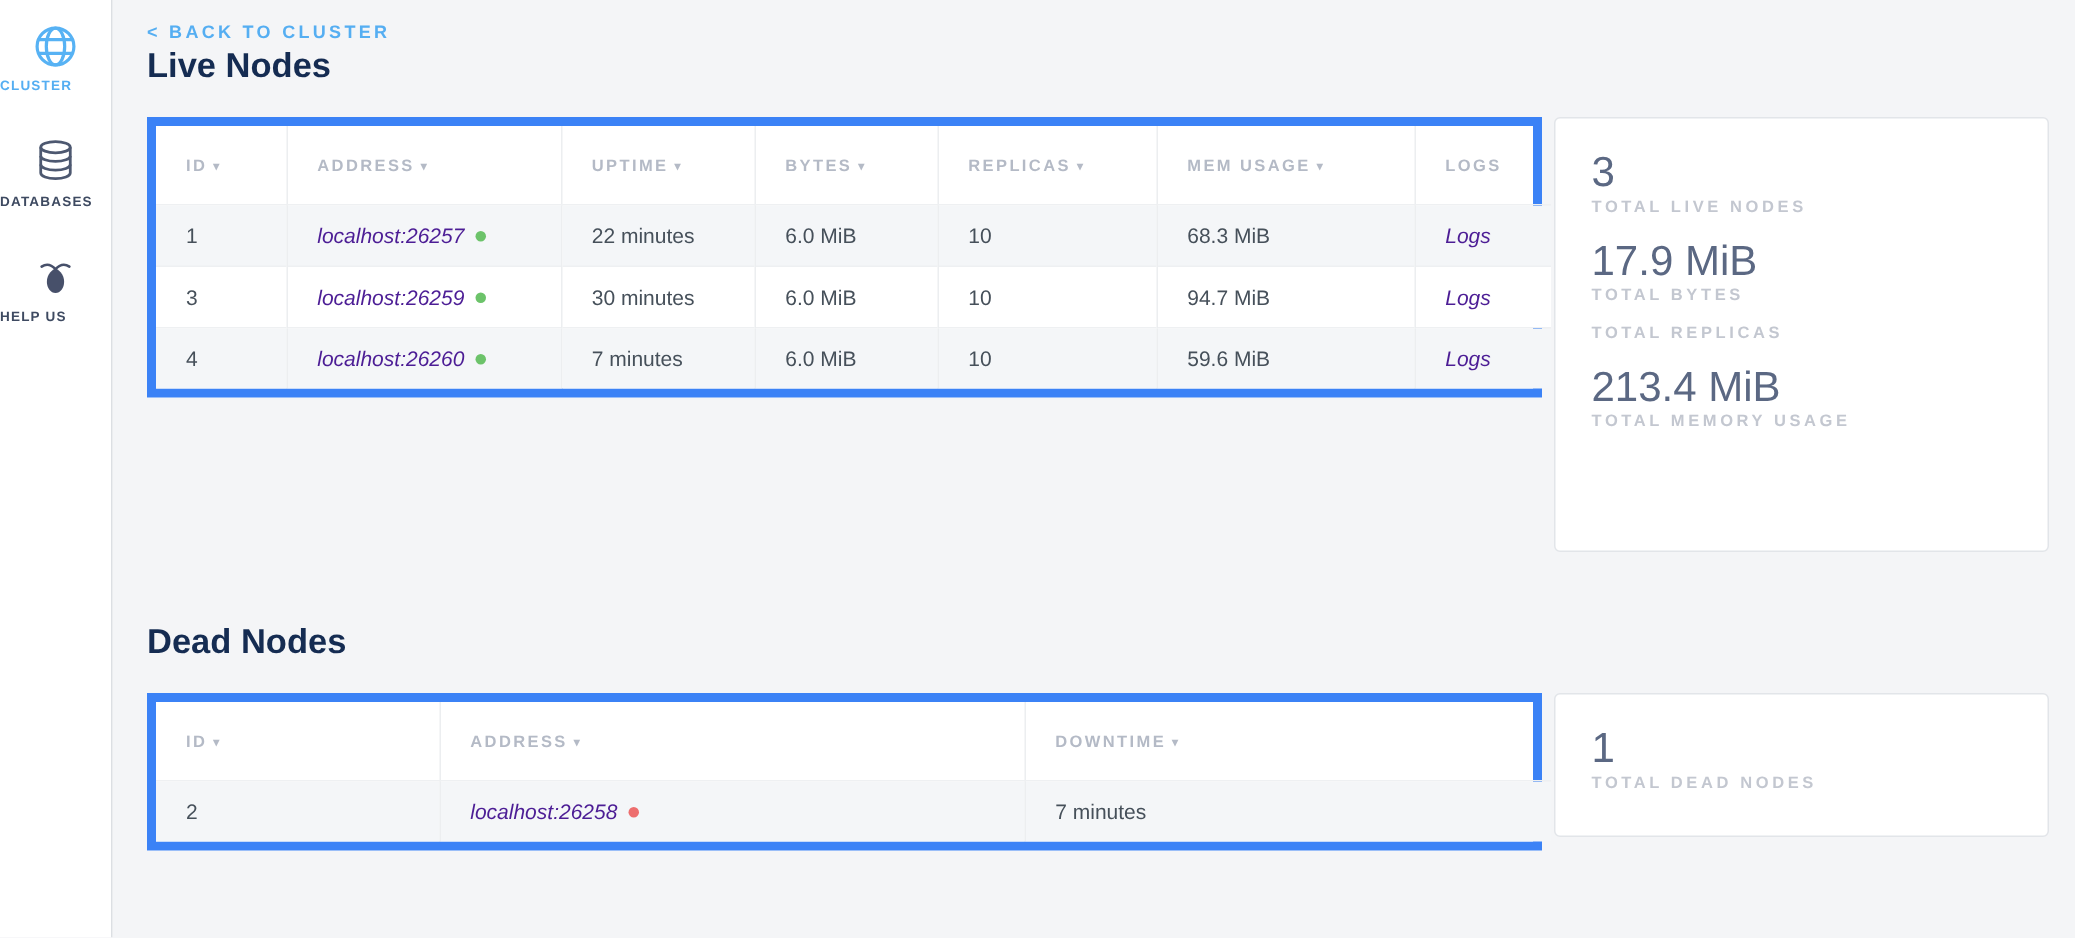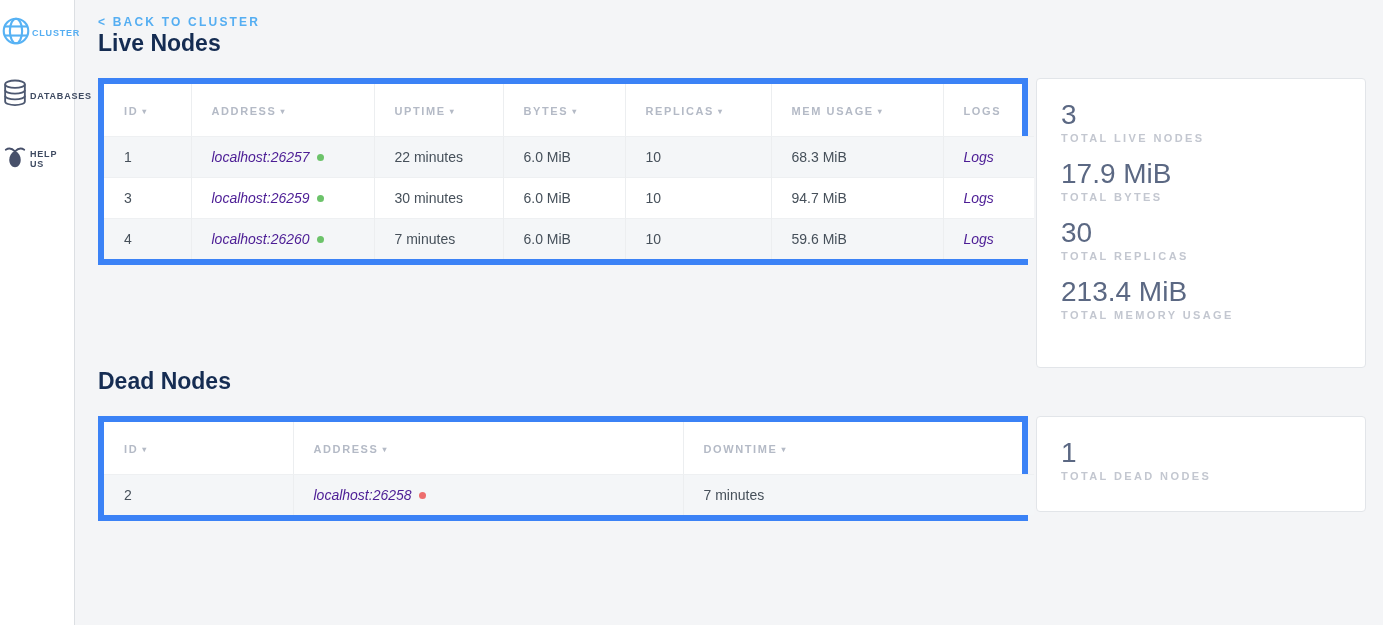--- a/index.html
+++ b/index.html
@@ -13,21 +13,21 @@
 
   
   .sidebar {
     width:75px; min-width:75px;
     background:#ffffff;
     border-right:1px solid #dcdfe3;
     display:flex; flex-direction:column; align-items:center;
     padding-top:14px;
   }
   .nav-item {
-    display:flex; flex-direction:row; align-items:center;
+    display:flex; flex-direction:column; 
     margin-bottom:29px; cursor:pointer; width:100%;
   }
   .nav-item .nav-icon { height:34px; display:flex; align-items:center; justify-content:center; }
   .nav-label {
     margin-top:4px;
     font-size:9px; font-weight:bold; letter-spacing:0.8px;
     color:#3e4a61; text-transform:uppercase;
   }
   .nav-item.active .nav-label { color:#55aef2; }
 
@@ -37,21 +37,21 @@
   .back-link {
     display:inline-block;
     font-size:12px; font-weight:bold; letter-spacing:2.2px;
     color:#55aef2; text-decoration:none; cursor:pointer;
   }
 
   .section-title {
     font-size:23px; font-weight:bold; color:#152c52;
     margin-bottom:21px;
   }
-  .section-title.dead { }
+  .section-title.dead { margin-top:46px; }
 
   .section-row { display:flex; align-items:flex-start; gap:8px; }
 
   
   .table-card {
     width:930px;
     background:#ffffff;
     border:6px solid #3b82f6;
   }
   table { width:100%; border-collapse:collapse; table-layout:fixed; }
@@ -220,21 +220,20 @@
     <aside class="summary-card live">
       <div class="stat">
         <div class="stat-value">3</div>
         <div class="stat-label">TOTAL LIVE NODES</div>
       </div>
       <div class="stat">
         <div class="stat-value">17.9 MiB</div>
         <div class="stat-label">TOTAL BYTES</div>
       </div>
       <div class="stat">
-        <div class="stat-value">30</div>
         <div class="stat-label">TOTAL REPLICAS</div>
       </div>
       <div class="stat">
         <div class="stat-value">213.4 MiB</div>
         <div class="stat-label">TOTAL MEMORY USAGE</div>
       </div>
     </aside>
   </div>
 
   

